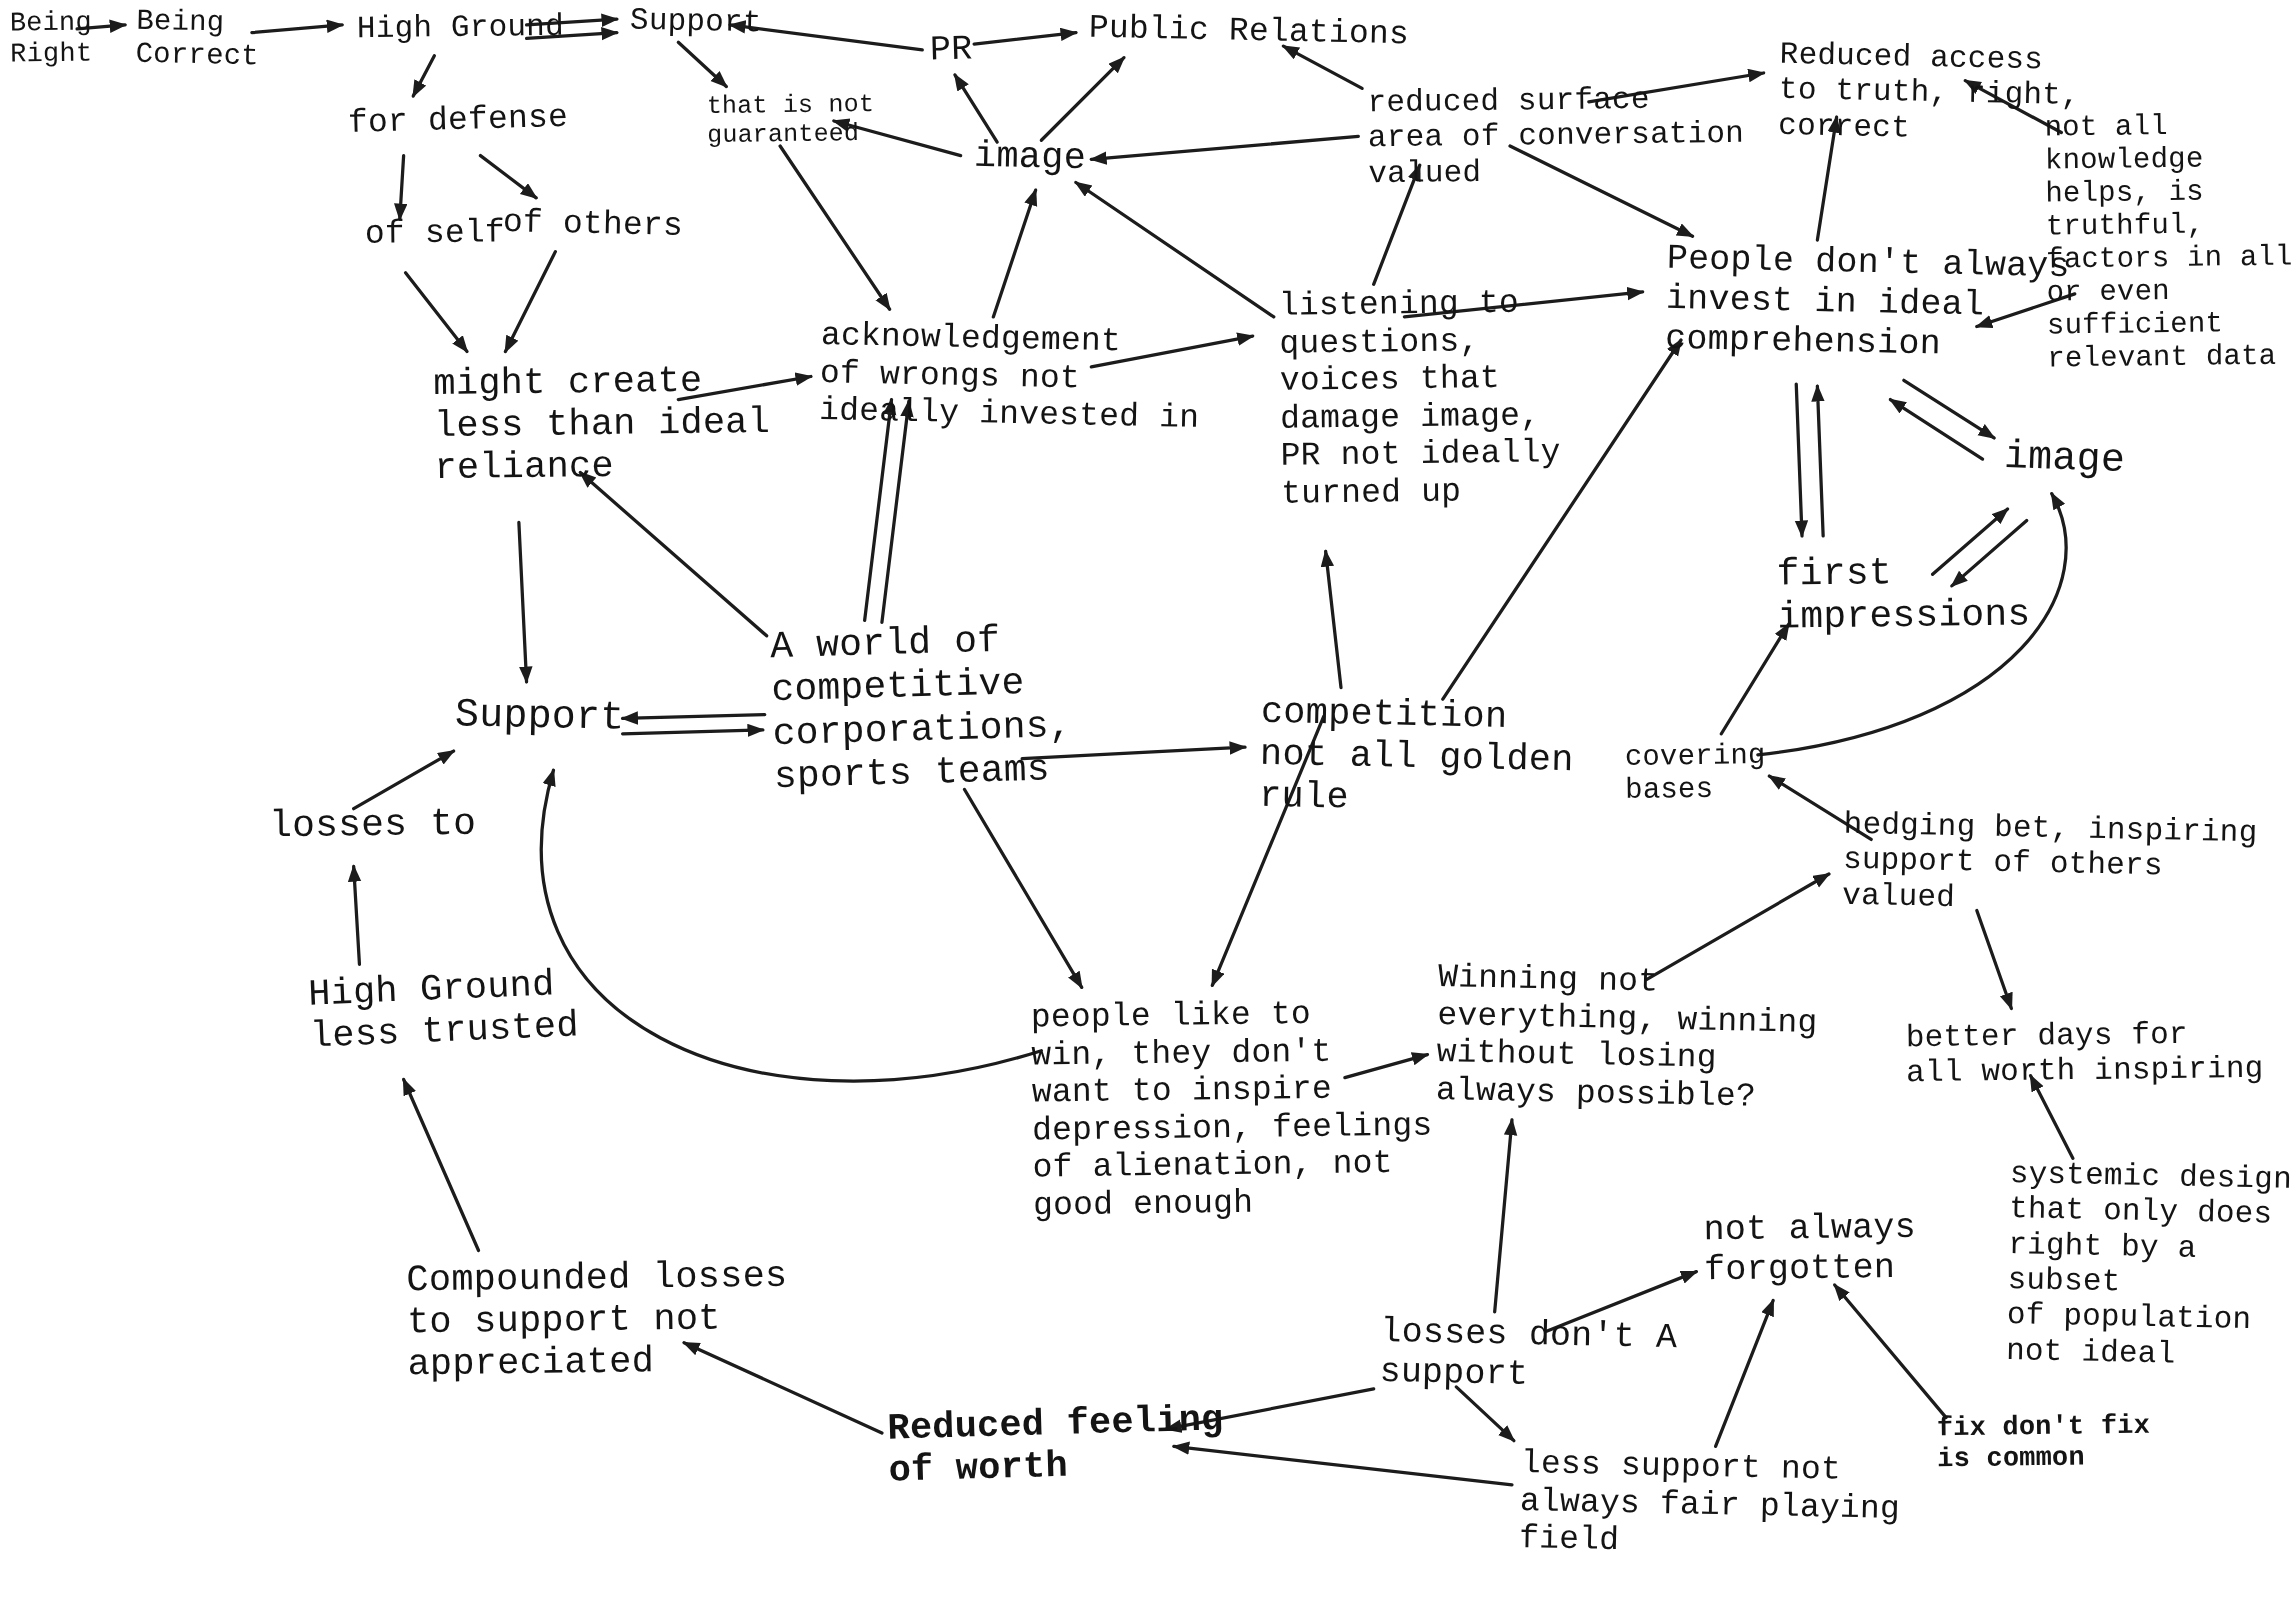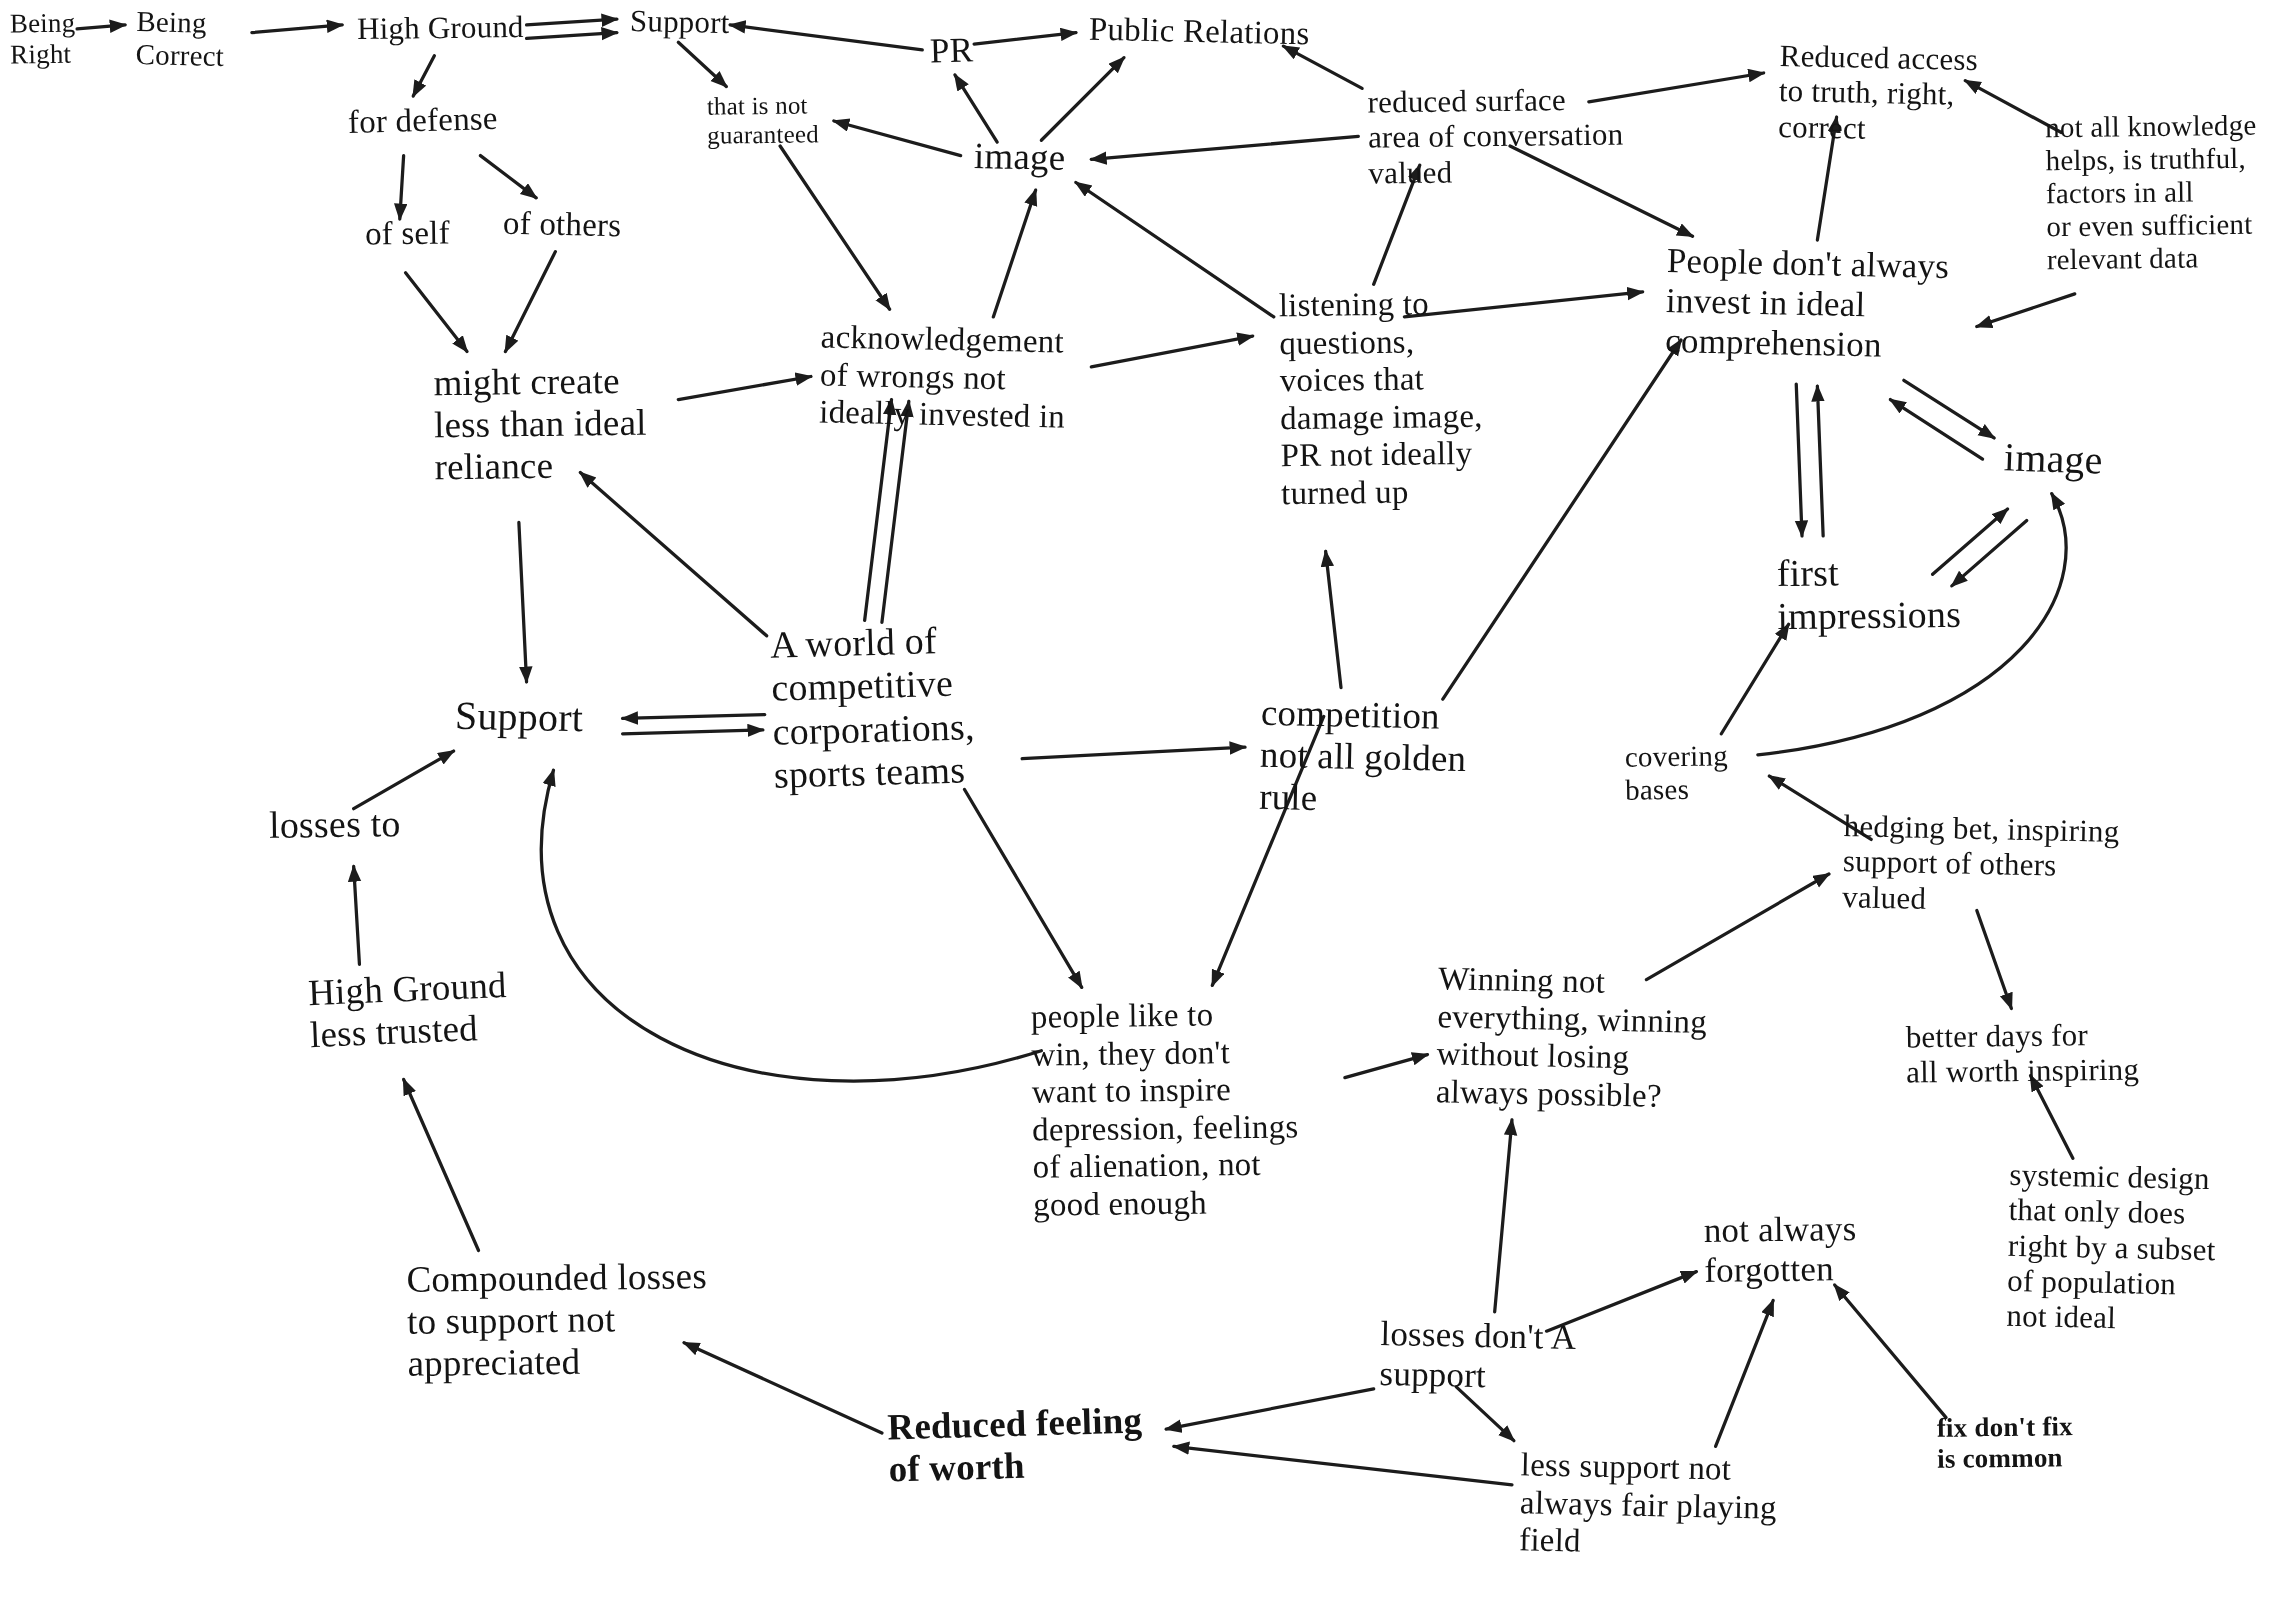--- a/index.html
+++ b/index.html
@@ -1,21 +1,21 @@
 <!DOCTYPE html>
 <html><head>
 <meta charset="utf-8">
 <style>
   html,body{margin:0;padding:0;background:#ffffff;}
   .canvas{
     position:relative;
     width:2294px;
     height:1602px;
     background:#ffffff;
-    font-family:Liberation Serif, serif;
+    font-family:Liberation Mono, monospace;
     color:#141414;
     overflow:hidden;
   }
   .edges{position:absolute;left:0;top:0;width:2294px;height:1602px;}
   .node{
     position:absolute;
     white-space:pre-line;
     line-height:1.14;
     letter-spacing:0.2px;
     font-weight:400;

